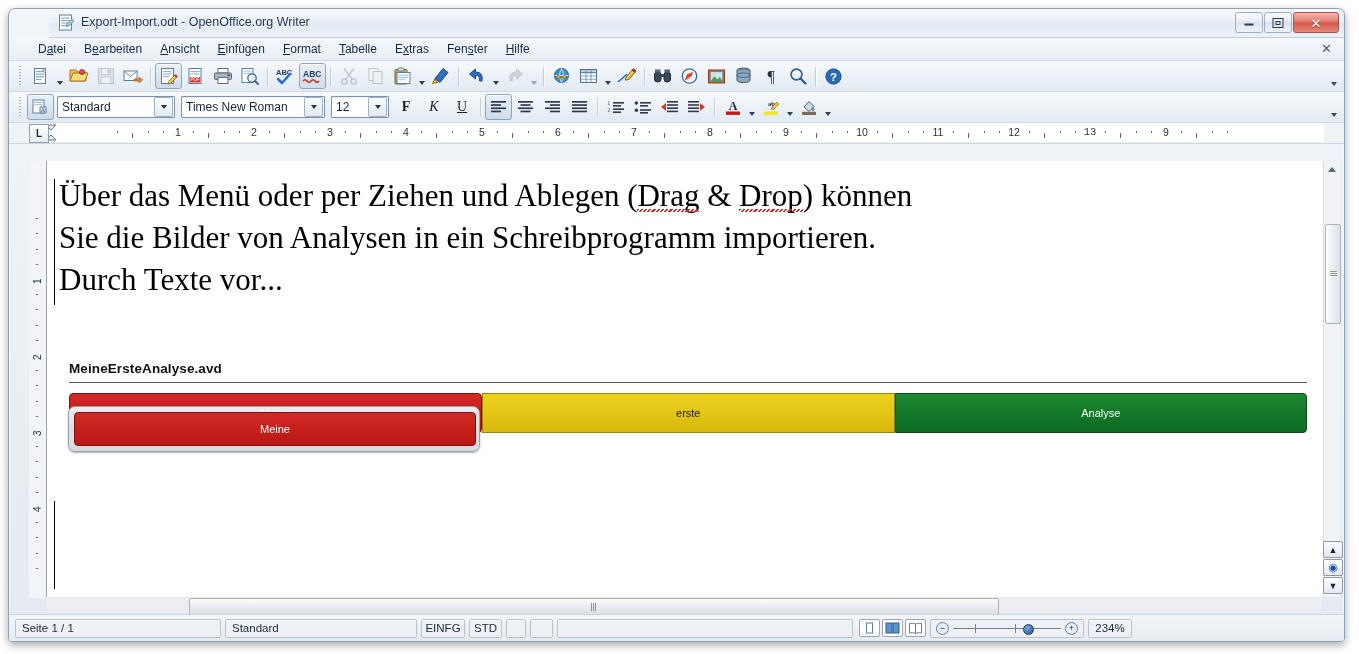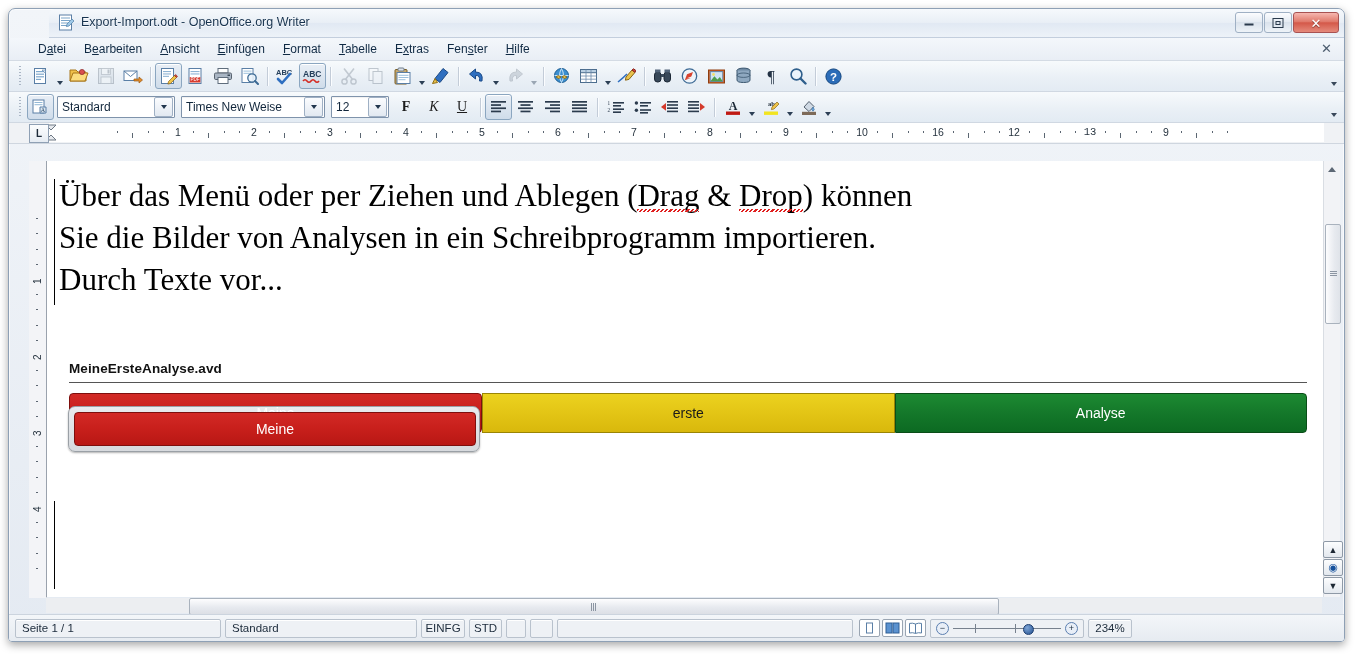--- a/index.html
+++ b/index.html
@@ -109,21 +109,21 @@
     background-image:repeating-linear-gradient(135deg,#e02020 0 1.5px,transparent 1.5px 3px);}
   .caret{display:inline-block;width:1.5px;height:30px;background:#000;vertical-align:-5px;margin-left:2px;}
   .leftline{position:absolute;left:7px;top:0;width:1px;background:#000;}
 
   
   .analysis{position:absolute;left:22px;}
   .an-title{font-family:"Liberation Sans",sans-serif;font-weight:bold;font-size:13.5px;color:#111;
     letter-spacing:.1px;}
   .an-rule{height:1px;background:#555;margin-top:6px;}
   .an-bar{display:flex;height:40px;margin-top:10px;}
-  .an-seg{flex:1;display:flex;align-items:center;justify-content:center;font-size:14px;
+  .an-seg{flex:1;display:flex;align-items:center;justify-content:center;font-size:11px;
     position:relative;}
   .an-seg span{position:relative;z-index:2;}
   .seg-red{background:linear-gradient(180deg,#d22a26 0%,#c9201c 45%,#b81714 100%);color:#fff;
     border:1px solid #7e0f0d;border-radius:4px;}
   .seg-yellow{background:linear-gradient(180deg,#ecd21f 0%,#e3c515 50%,#d9b80c 100%);color:#1a1a1a;
     border:1px solid #9a8504;}
   .seg-green{background:linear-gradient(180deg,#1d8a32 0%,#14782a 50%,#0c6a22 100%);color:#fff;
     border:1px solid #0a4d18;border-radius:0 4px 4px 0;}
   .seg-sel{position:absolute;border:1px solid #9aa0a6;border-radius:7px;
     background:linear-gradient(180deg,#e9ebee,#d7dade);box-shadow:0 1px 2px rgba(0,0,0,.3);}
@@ -477,21 +477,21 @@
         <text x="12" y="14" font-size="6" fill="#2c4a68" text-anchor="middle" font-family="Liberation Serif">A</text>
       </svg>
     </div>
 
     <div class="combo" style="width:116px">
       <div class="val">Standard</div>
       <div class="drop"></div>
     </div>
 
     <div class="combo" style="width:142px">
-      <div class="val">Times New Weise</div>
+      <div class="val">Times New Roman</div>
       <div class="drop"></div>
     </div>
 
     <div class="combo" style="width:56px">
       <div class="val">12</div>
       <div class="drop"></div>
     </div>
 
     <div class="fbtn" style="font-weight:bold">F</div>
     <div class="fbtn" style="font-style:italic">K</div>
@@ -657,21 +657,21 @@
           <div class="rnum" style="left: 737px;">9</div>
           <div class="rtick" style="left: 752.2px;"></div>
           <div class="rtick mid" style="left: 767.4px;"></div>
           <div class="rtick" style="left: 782.6px;"></div>
           <div class="rtick" style="left: 797.8px;"></div>
           <div class="rnum" style="left: 813px;">10</div>
           <div class="rtick" style="left: 828.2px;"></div>
           <div class="rtick mid" style="left: 843.4px;"></div>
           <div class="rtick" style="left: 858.6px;"></div>
           <div class="rtick" style="left: 873.8px;"></div>
-          <div class="rnum" style="left: 889px;">16</div>
+          <div class="rnum" style="left: 889px;">11</div>
           <div class="rtick" style="left: 904.2px;"></div>
           <div class="rtick mid" style="left: 919.4px;"></div>
           <div class="rtick" style="left: 934.6px;"></div>
           <div class="rtick" style="left: 949.8px;"></div>
           <div class="rnum" style="left: 965px;">12</div>
           <div class="rtick" style="left: 980.2px;"></div>
           <div class="rtick mid" style="left: 995.4px;"></div>
           <div class="rtick" style="left: 1010.6px;"></div>
           <div class="rtick" style="left: 1025.8px;"></div>
           <div class="rnum" style="left: 1041px; font-family: Liberation Mono, monospace;">13</div>

